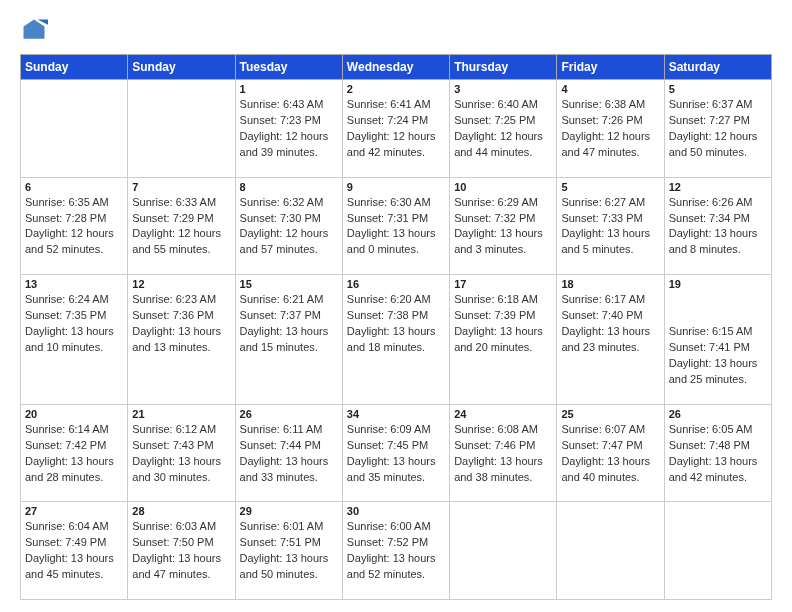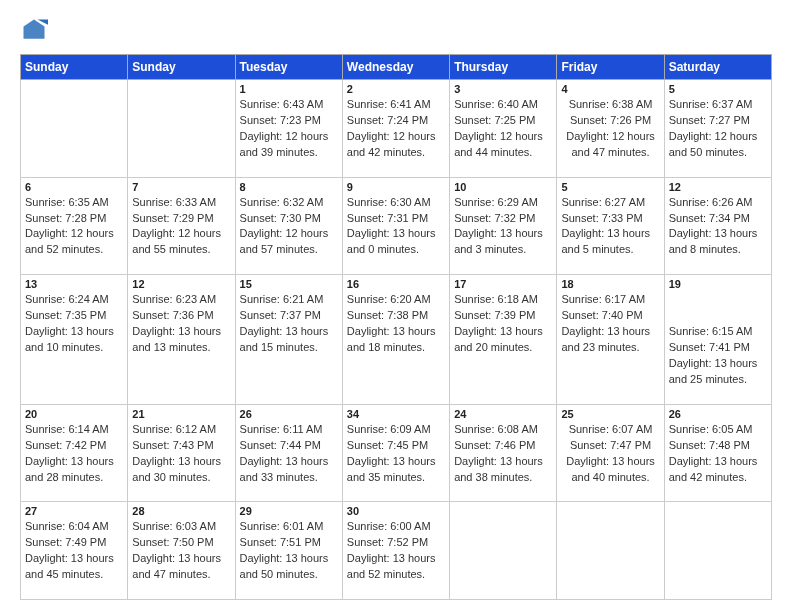--- a/index.html
+++ b/index.html
@@ -150,21 +150,21 @@
 Daylight: 12 hours and 42 minutes.</div>
           </td>
           <td>
             <span class="day-number">3</span>
             <div class="day-info" style="white-space: pre-line;">Sunrise: 6:40 AM
 Sunset: 7:25 PM
 Daylight: 12 hours and 44 minutes.</div>
           </td>
           <td>
             <span class="day-number">4</span>
-            <div class="day-info" style="white-space: pre-line; text-align: center;">Sunrise: 6:38 AM
+            <div class="day-info" style="white-space: pre-line;">Sunrise: 6:38 AM
 Sunset: 7:26 PM
 Daylight: 12 hours and 47 minutes.</div>
           </td>
           <td>
             <span class="day-number">5</span>
             <div class="day-info" style="white-space: pre-line;">Sunrise: 6:37 AM
 Sunset: 7:27 PM
 Daylight: 12 hours and 50 minutes.</div>
           </td>
         </tr>
@@ -282,21 +282,21 @@
 Daylight: 13 hours and 35 minutes.</div>
           </td>
           <td>
             <span class="day-number">24</span>
             <div class="day-info" style="white-space: pre-line;">Sunrise: 6:08 AM
 Sunset: 7:46 PM
 Daylight: 13 hours and 38 minutes.</div>
           </td>
           <td>
             <span class="day-number">25</span>
-            <div class="day-info" style="white-space: pre-line; text-align: center;">Sunrise: 6:07 AM
+            <div class="day-info" style="white-space: pre-line;">Sunrise: 6:07 AM
 Sunset: 7:47 PM
 Daylight: 13 hours and 40 minutes.</div>
           </td>
           <td>
             <span class="day-number">26</span>
             <div class="day-info" style="white-space: pre-line;">Sunrise: 6:05 AM
 Sunset: 7:48 PM
 Daylight: 13 hours and 42 minutes.</div>
           </td>
         </tr>

